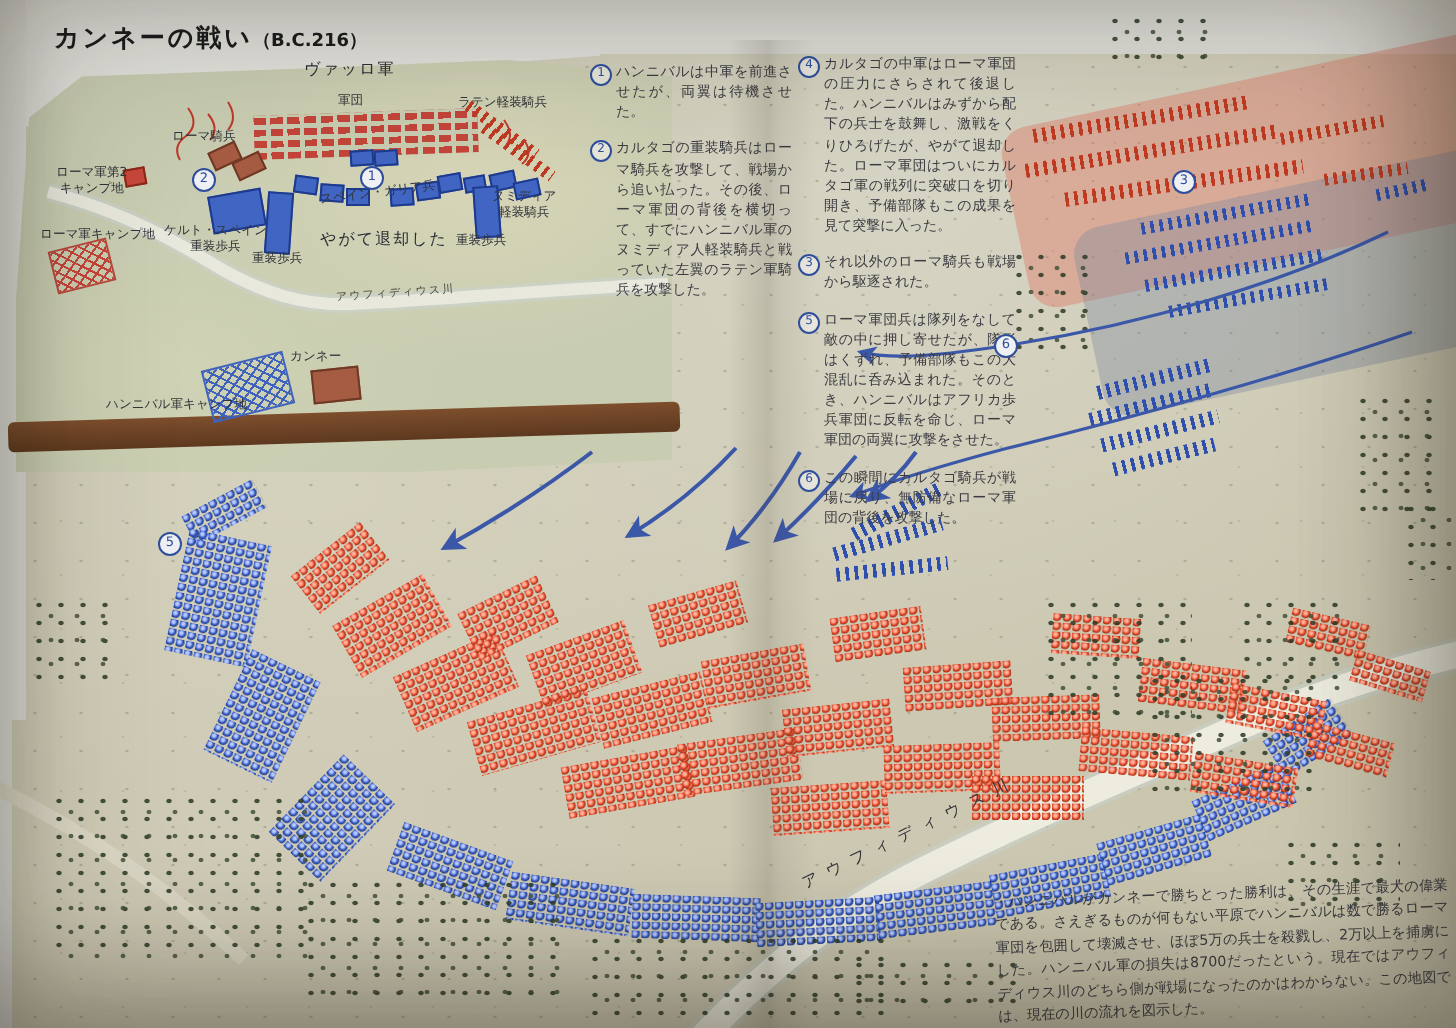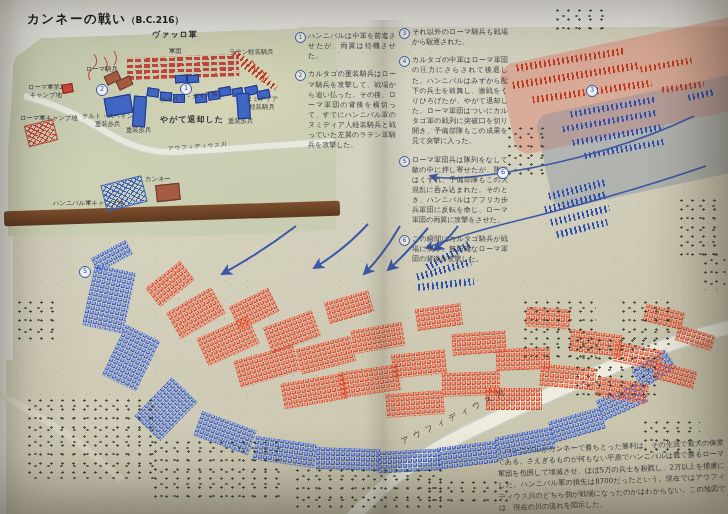--- a/index.html
+++ b/index.html
@@ -50,21 +50,21 @@
       background-image:radial-gradient(#2c3a26 1.1px,transparent 1.6px),radial-gradient(#45523a 1px,transparent 1.4px);
       background-size:11px 9px,13px 12px;background-position:0 0,5px 4px;}
   
   .marker{position:absolute;width:10px;height:10px;border:1px solid #2f4f9e;border-radius:50%;
       background:#eef0f3;color:#2f4f9e;font-size:6.5px;line-height:9px;text-align:center;}
   
   .jp{color:#3a3a40;}
   #page-title{left:27px;top:11px;color:#1c1c1e;font-weight:bold;font-size:12.5px;letter-spacing:1.5px;}
   #page-title .suffix{font-weight:bold;font-size:9px;letter-spacing:0;}
   .map-label{position:absolute;font-size:6.3px;color:#33343a;line-height:1.25;white-space:pre-line;text-align:center;}
-  .map-label.big{font-size:8px;letter-spacing:1px;font-weight:bold;color:#2c2d33;}
+  .map-label.big{font-size:8px;letter-spacing:1px;font-weight:normal;color:#2c2d33;}
   .anno-col{position:absolute;}
   .anno{display:flex;gap:2px;margin-bottom:8px;}
   .anno .n{flex:0 0 9px;height:9px;border:1px solid #2f4f9e;border-radius:50%;color:#2f4f9e;
            font-size:6px;line-height:8px;text-align:center;background:rgba(250,250,245,.55);margin-top:1px;}
   .anno .t{flex:1;font-size:7px;line-height:1.45;color:#3b3b41;text-align:justify;}
   #caption{left:498px;top:441px;width:227px;font-size:7.1px;line-height:1.62;color:#3b3b41;
            transform:rotate(-2.2deg);text-align:justify;}
   #river-label-main{left:404px;top:436px;font-size:8px;letter-spacing:5px;color:#33343a;
            transform:rotate(-26deg);transform-origin:left bottom;white-space:nowrap;}
   #river-label-inset{left:168px;top:143px;font-size:5.5px;letter-spacing:1px;color:#44453f;
@@ -250,26 +250,26 @@
       <span class="n">1</span>
       <span class="t">ハンニバルは中軍を前進させたが、両翼は待機させた。</span>
     </div>
     <div class="anno">
       <span class="n">2</span>
       <span class="t">カルタゴの重装騎兵はローマ騎兵を攻撃して、戦場から追い払った。その後、ローマ軍団の背後を横切って、すでにハンニバル軍のヌミディア人軽装騎兵と戦っていた左翼のラテン軍騎兵を攻撃した。</span>
     </div>
   </div>
   <div class="anno-col" style="left:399px;top:27px;width:109px">
     <div class="anno">
+      <span class="n">4</span>
+      <span class="t">カルタゴの中軍はローマ軍団の圧力にさらされて後退した。ハンニバルはみずから配下の兵士を鼓舞し、激戦をくりひろげたが、やがて退却した。ローマ軍団はついにカルタゴ軍の戦列に突破口を切り開き、予備部隊もこの成果を見て突撃に入った。</span>
+    </div>
+    <div class="anno">
       <span class="n">3</span>
       <span class="t">それ以外のローマ騎兵も戦場から駆逐された。</span>
-    </div>
-    <div class="anno">
-      <span class="n">4</span>
-      <span class="t">カルタゴの中軍はローマ軍団の圧力にさらされて後退した。ハンニバルはみずから配下の兵士を鼓舞し、激戦をくりひろげたが、やがて退却した。ローマ軍団はついにカルタゴ軍の戦列に突破口を切り開き、予備部隊もこの成果を見て突撃に入った。</span>
     </div>
     <div class="anno">
       <span class="n">5</span>
       <span class="t">ローマ軍団兵は隊列をなして敵の中に押し寄せたが、隊形はくずれ、予備部隊もこの大混乱に呑み込まれた。そのとき、ハンニバルはアフリカ歩兵軍団に反転を命じ、ローマ軍団の両翼に攻撃をさせた。</span>
     </div>
     <div class="anno">
       <span class="n">6</span>
       <span class="t">この瞬間にカルタゴ騎兵が戦場に戻り、無防備なローマ軍団の背後を攻撃した。</span>
     </div>
   </div>

